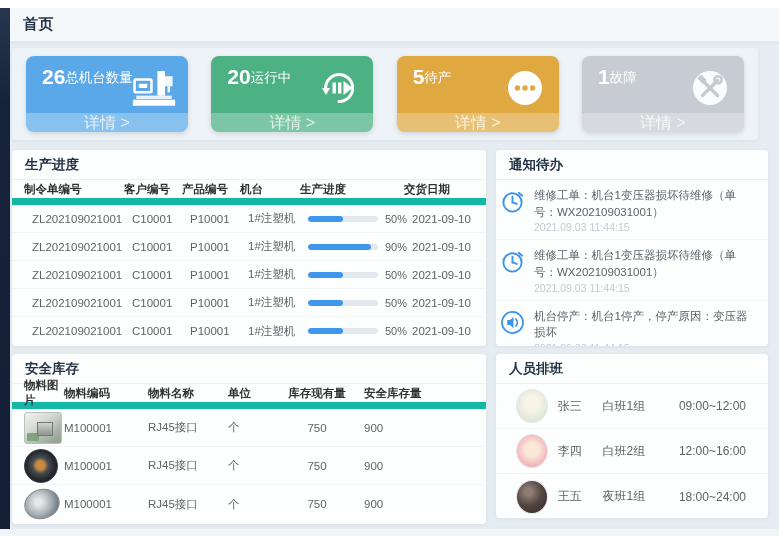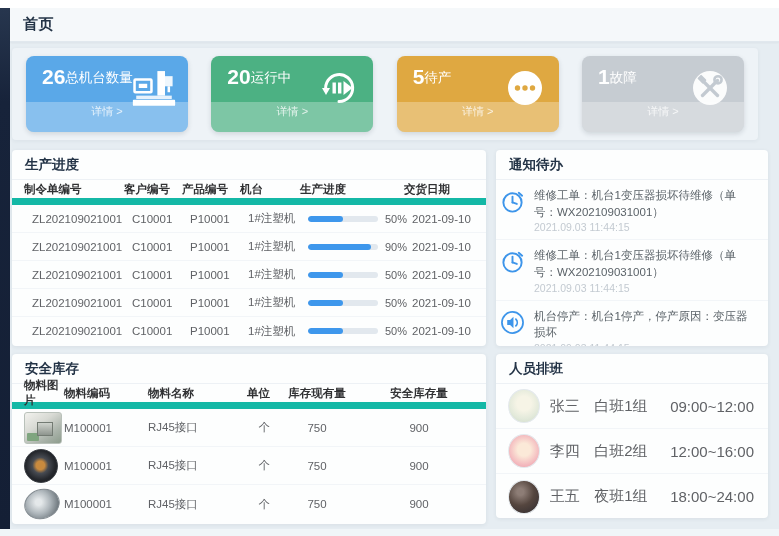--- a/index.html
+++ b/index.html
@@ -25,44 +25,44 @@
                box-shadow:0 2px 5px rgba(31,45,61,0.15); color:#fff;
                display:flex; align-items:flex-start; }
   .stat-card.blue   { background:#5aa8e8; }
   .stat-card.green  { background:#4cb183; }
   .stat-card.orange { background:#dfa841; }
   .stat-card.gray   { background:#c6ccd2; }
   .stat-left { margin:9px 0 0 16px; display:flex; flex-direction:row; align-items:center; }
   .stat-value { font-size:21px; line-height:24px; font-weight:bold; }
   .stat-label { font-size:13.5px; line-height:18px; margin-top:1px; }
   .stat-icon { position:absolute; right:12px; top:10px; width:44px; height:44px; }
-  .stat-footer { position:absolute; left:0; right:0; bottom:0; height:30px;
+  .stat-footer { position:absolute; left:0; right:0; bottom:0; height:19px;
                  background:rgba(255,255,255,0.28); text-align:center;
-                 font-size:11px; line-height:19px; color:rgba(255,255,255,0.78); cursor:pointer; }
+                 font-size:16px; line-height:19px; color:rgba(255,255,255,0.78); cursor:pointer; }
 
   
   .panel { position:absolute; background:#fdfefe; border-radius:4px;
            box-shadow:0 1px 4px rgba(31,45,61,0.07); overflow:hidden; }
   .panel-production { left:12px;  top:150px; width:474px; height:196px; }
   .panel-notices    { left:496px; top:150px; width:272px; height:196px; }
   .panel-inventory  { left:12px;  top:354px; width:474px; height:170px; }
   .panel-schedule   { left:496px; top:354px; width:272px; height:164px; }
   .panel-title { height:30px; line-height:30px; padding:0 13px; font-size:13.5px; font-weight:bold;
                  color:#243447; border-bottom:1px solid #edf1f5; }
 
   
   .thead { display:flex; align-items:center; height:25px; padding:0 12px;
            font-size:11.5px; font-weight:bold; color:#303133; border-bottom:7px solid #14b8a6; }
   .trow  { display:flex; align-items:center; padding:0 12px;
            font-size:11.5px; color:#606266; border-bottom:1px solid #f2f5f8; }
   .trow:last-child { border-bottom:none; }
   .prod-row { height:28px;padding-left:20px; }
   .inv-row  { height:38px; }
   .pc1{width:100px;} .pc2{width:58px;} .pc3{width:58px;} .pc4{width:60px;} .pc5{width:104px;display:flex;align-items:center;} .pc6{flex:1;}
-  .ic1{width:40px;} .ic2{width:84px;} .ic3{width:80px;} .ic4{width:42px;text-align:right;} .ic5{width:94px;text-align:center;} .ic6{flex:1;text-align:center;}
+  .ic1{width:40px;} .ic2{width:84px;} .ic3{width:80px;} .ic4{width:42px;text-align:left;} .ic5{width:94px;text-align:center;} .ic6{flex:1;text-align:left;}
 
   .bar-track { width:70px; height:6px; border-radius:3px; background:#e2e8ee; overflow:hidden; }
   .bar-fill  { height:6px; border-radius:3px; background:#3e97ec; }
   .bar-label { margin-left:7px; font-size:11px; color:#606266; }
 
   
   .thumb { width:38px; height:32px; border-radius:3px; position:relative; overflow:hidden; }
   .img-rj45 { background:linear-gradient(145deg,#f2f2ee 0%,#d8dad4 38%,#aab3aa 72%,#8d9c8d 100%);
               border:1px solid #b9c1ba; }
   .img-rj45:before { content:""; position:absolute; left:2px; bottom:2px; width:12px; height:8px;
@@ -78,22 +78,22 @@
 
   
   .notice-item { display:flex; padding:7px 12px 6px 4px; border-bottom:1px solid #f2f5f8; }
   .notice-item:last-child { border-bottom:none; }
   .notice-icon { flex:0 0 25px; height:25px; margin-top:2px; }
   .notice-body { margin-left:9px; flex:1; }
   .notice-text { font-size:11.5px; line-height:1.45; color:#5a6268; }
   .notice-time { font-size:10.5px; color:#c3cad1; margin-top:1px; }
 
   
-  .sched-row { display:flex; align-items:center; height:45px; padding:0 12px;
-               border-bottom:1px solid #f2f5f8; font-size:15px; color:#606266; }
+  .sched-row { display:flex; align-items:center; height:45px; padding:0 20px;
+               border-bottom:1px solid #f2f5f8; font-size:12px; color:#606266; }
   .sched-row:last-child { border-bottom:none; }
   .avatar { width:34px; height:34px; border-radius:50%; margin-right:10px; border:1px solid #e4e9ed; }
   .avatar-1 { background:radial-gradient(circle at 50% 42%, #f6f4e6 0 30%, #e2e9da 65%, #ccd9c6 100%); }
   .avatar-2 { background:radial-gradient(circle at 50% 46%, #fbe9d8 0 28%, #f3b7bd 68%, #e99aa4 100%); }
   .avatar-3 { background:radial-gradient(circle at 38% 34%, #8d7d76 0 12%, #55463f 48%, #2e2a2e 100%); }
   .sched-name { width:48px; }
   .sched-shift { width:82px; }
   .sched-time { flex:1; text-align:right; padding-right:2px; }
 </style>
 </head>

